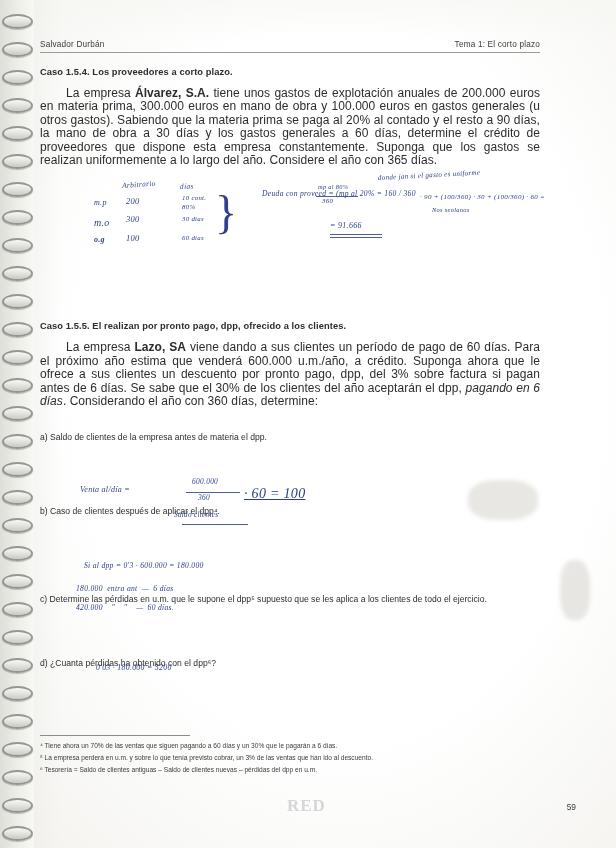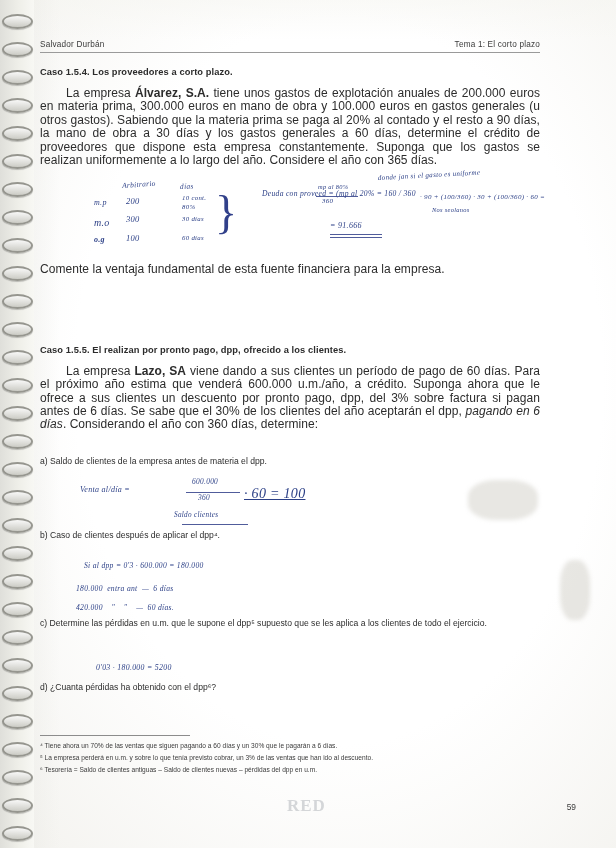--- a/index.html
+++ b/index.html
@@ -215,21 +215,20 @@
       <span>Tema 1: El corto plazo</span>
     </div>
     <div class="header-rule"></div>
 
     <h2 class="case-title">Caso 1.5.4. Los proveedores a corto plazo.</h2>
     <p class="body">La empresa <span class="b">Álvarez, S.A.</span> tiene unos gastos de explotación anuales de 200.000 euros en materia prima, 300.000 euros en mano de obra y 100.000 euros en gastos generales (u otros gastos). Sabiendo que la materia prima se paga al 20% al contado y el resto a 90 días, la mano de obra a 30 días y los gastos generales a 60 días, determine el crédito de proveedores que dispone esta empresa constantemente. Suponga que los gastos se realizan uniformemente a lo largo del año. Considere el año con 365 días.</p>
 
 
     <div style="height:86px"></div>
 
-    <p class="body noindent">Comente la ventaja fundamental de esta fuente financiera para la empresa.</p>
 
     <div class="gap-lg"></div>
 
     <h2 class="case-title" style="margin-top:18px">Caso 1.5.5. El realizan por pronto pago, dpp, ofrecido a los clientes.</h2>
     <p class="body">La empresa <span class="b">Lazo, SA</span> viene dando a sus clientes un período de pago de 60 días. Para el próximo año estima que venderá 600.000 u.m./año, a crédito. Suponga ahora que le ofrece a sus clientes un descuento por pronto pago, dpp, del 3% sobre factura si pagan antes de 6 días. Se sabe que el 30% de los clientes del año aceptarán el dpp, <span class="it">pagando en 6 días</span>. Considerando el año con 360 días, determine:</p>
 
     <div style="height:14px"></div>
     <div class="item">a) Saldo de clientes de la empresa antes de materia el dpp.</div>
     <div style="height:58px"></div>
     <div class="item">b) Caso de clientes después de aplicar el dpp⁴.</div>

